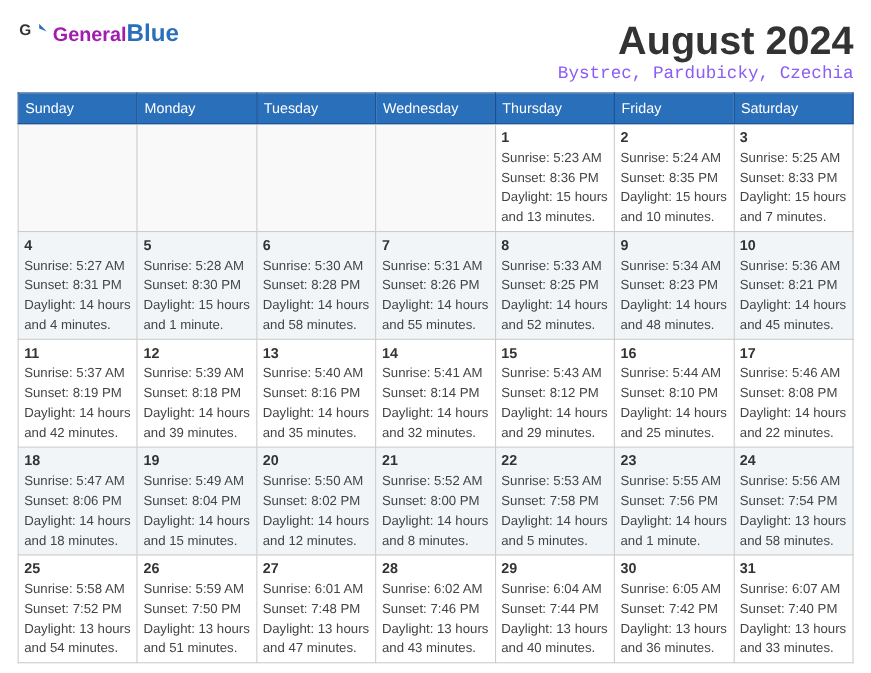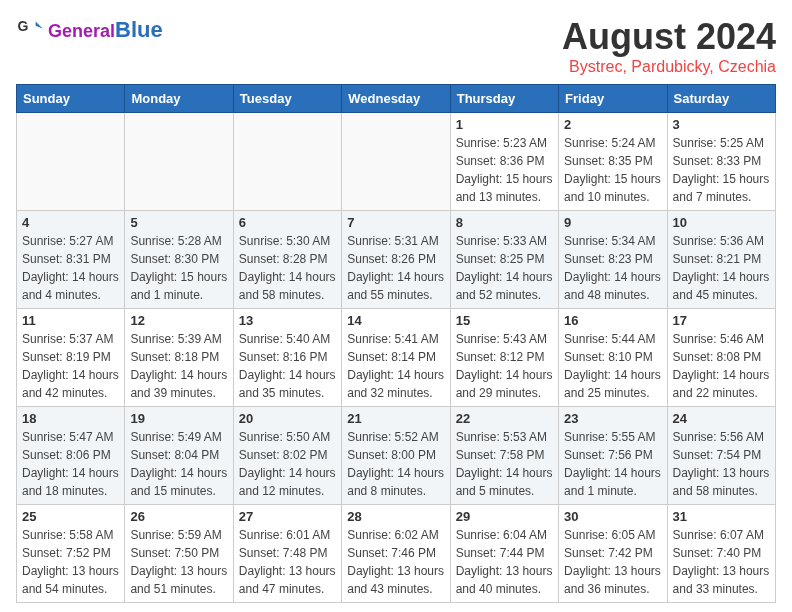--- a/index.html
+++ b/index.html
@@ -38,34 +38,35 @@
     .title-block {
       text-align: right;
     }
     .main-title {
       font-size: 36px;
       font-weight: bold;
       color: #333;
     }
     .subtitle {
       font-size: 16px;
-      color: #ef4444;
+      color: #8b5cf6;
+      font-family: Liberation Mono, monospace;
     }
     table {
       width: 100%;
       border-collapse: collapse;
       table-layout: fixed;
     }
     .day-header {
       background-color: #2a6fba;
       color: #fff;
       text-align: left;
       padding: 6px 6px;
       font-size: 13px;
-      font-weight: bold;
+      font-weight: normal;
       border: 1px solid #1a5090;
     }
     .day-cell {
       vertical-align: top;
       padding: 4px 5px;
       border: 1px solid #ccc;
       font-size: 10.5px;
       color: #333;
       min-height: 80px;
       background: #fff;

